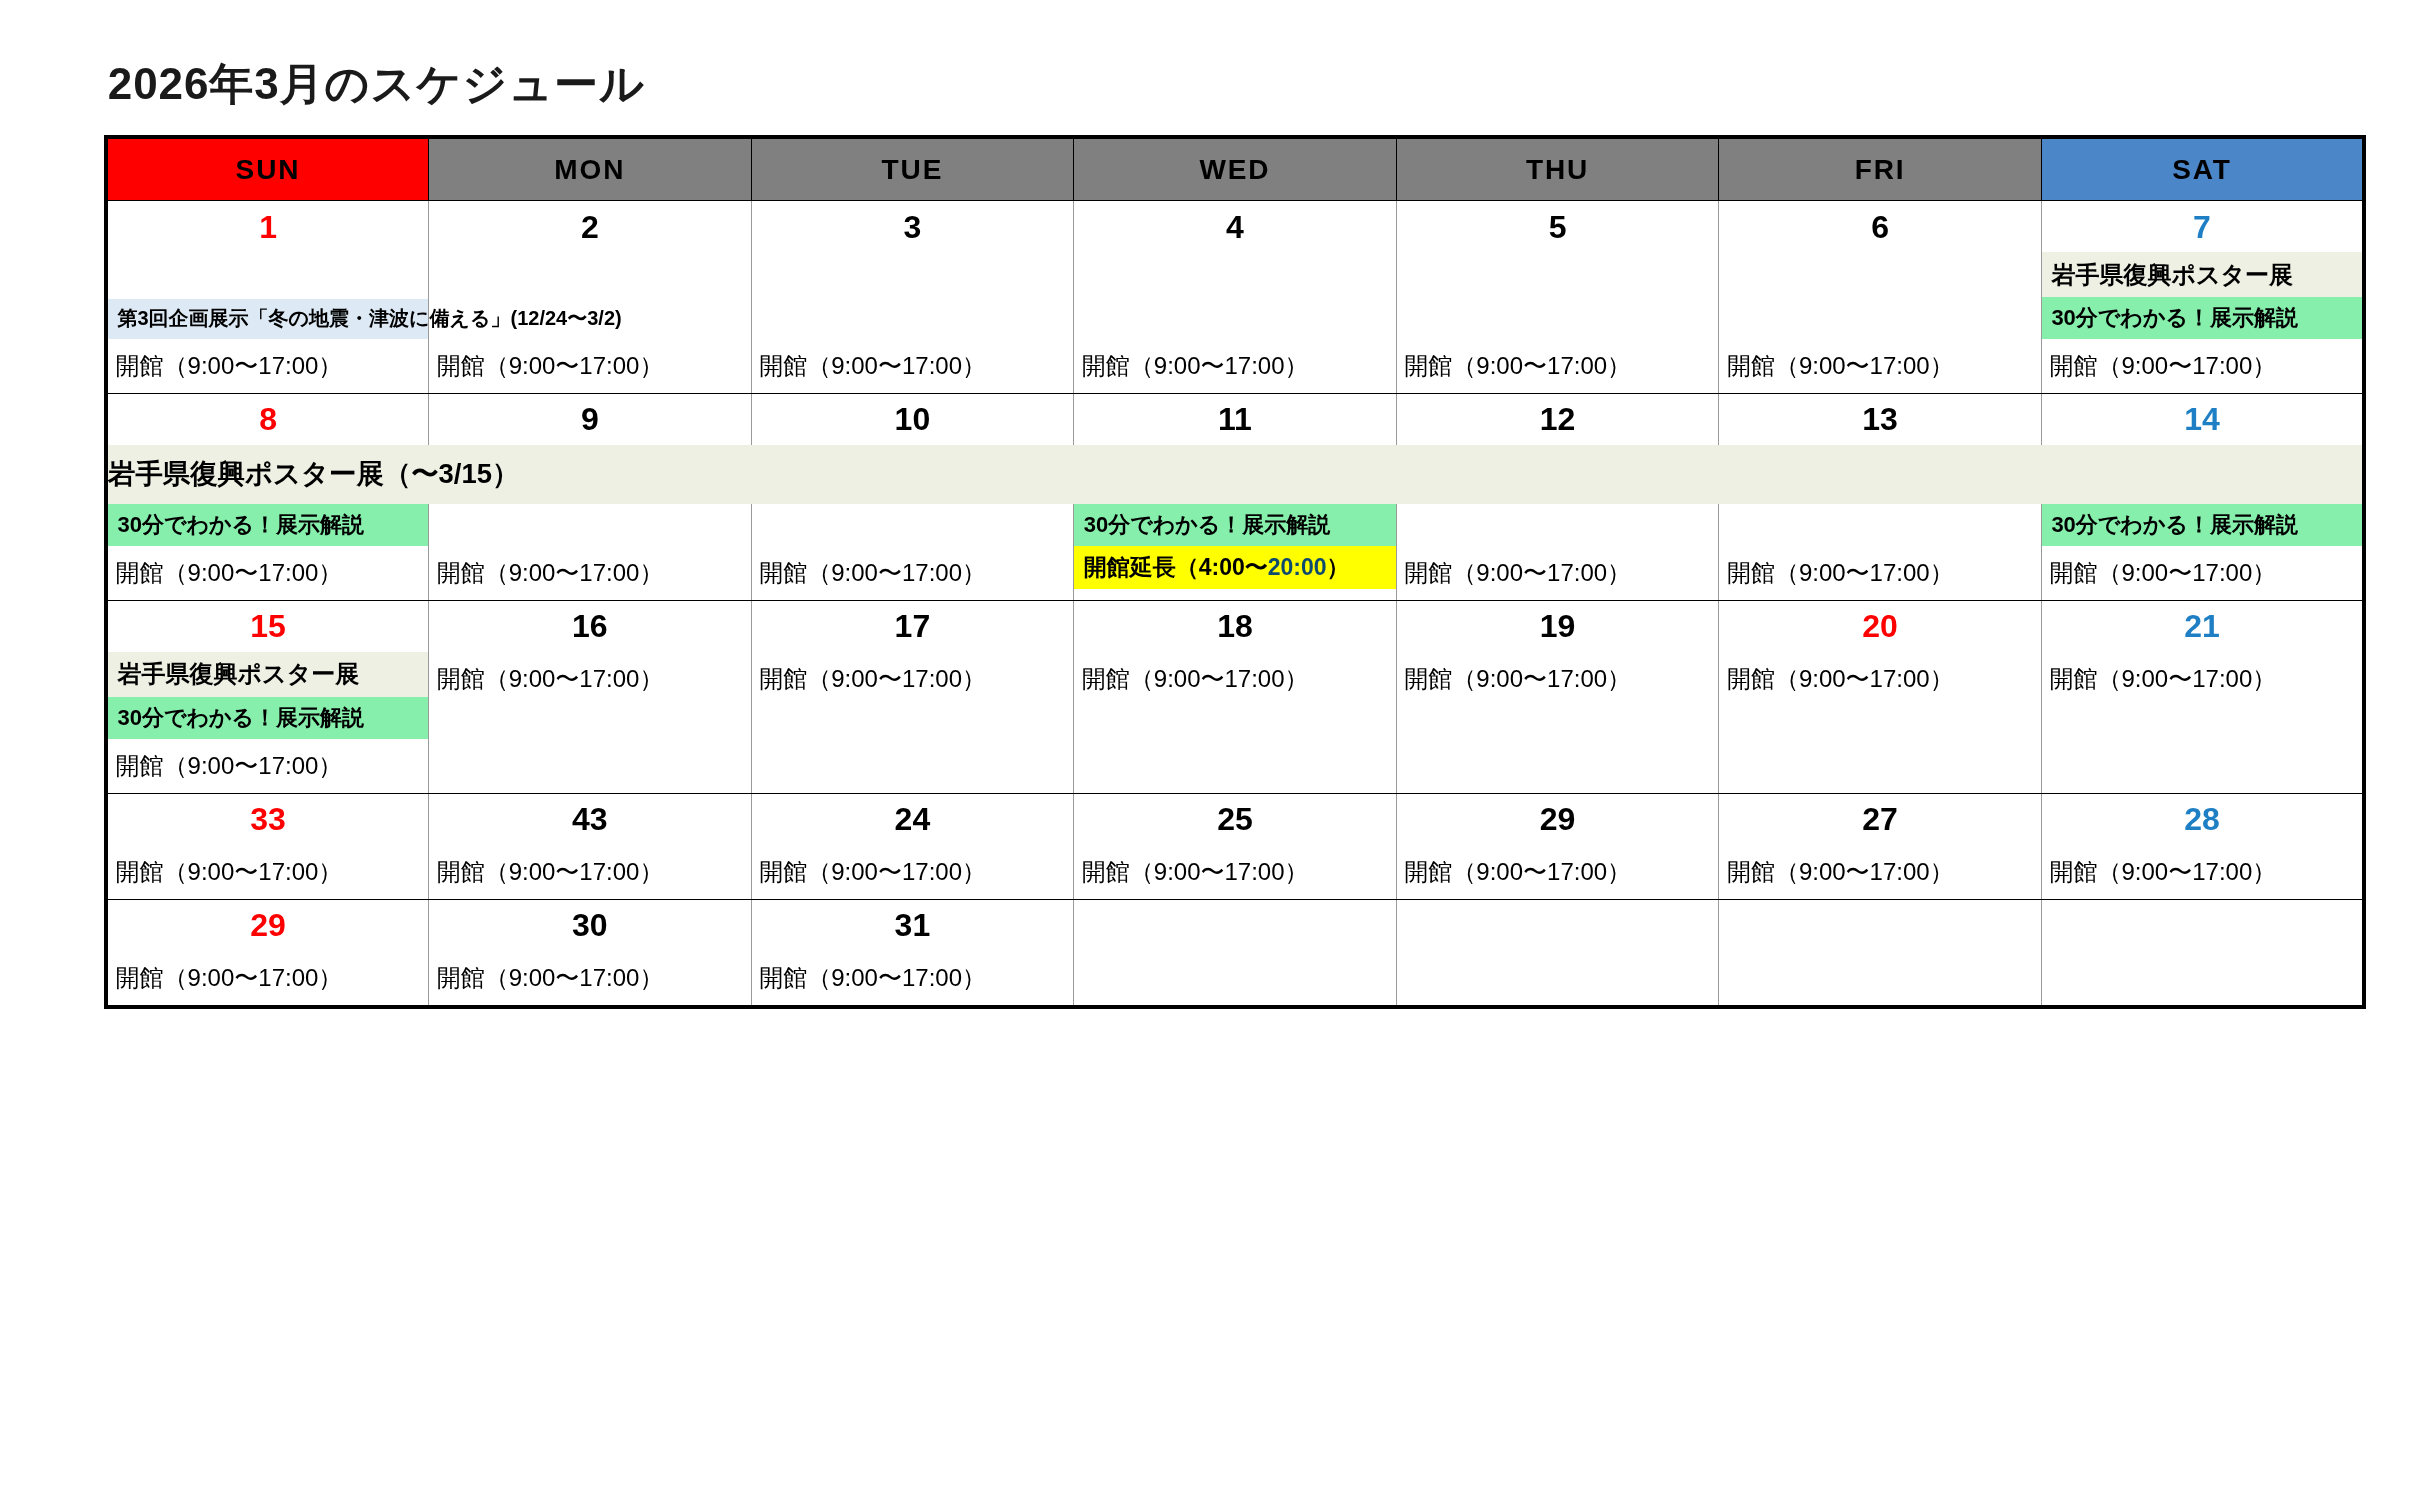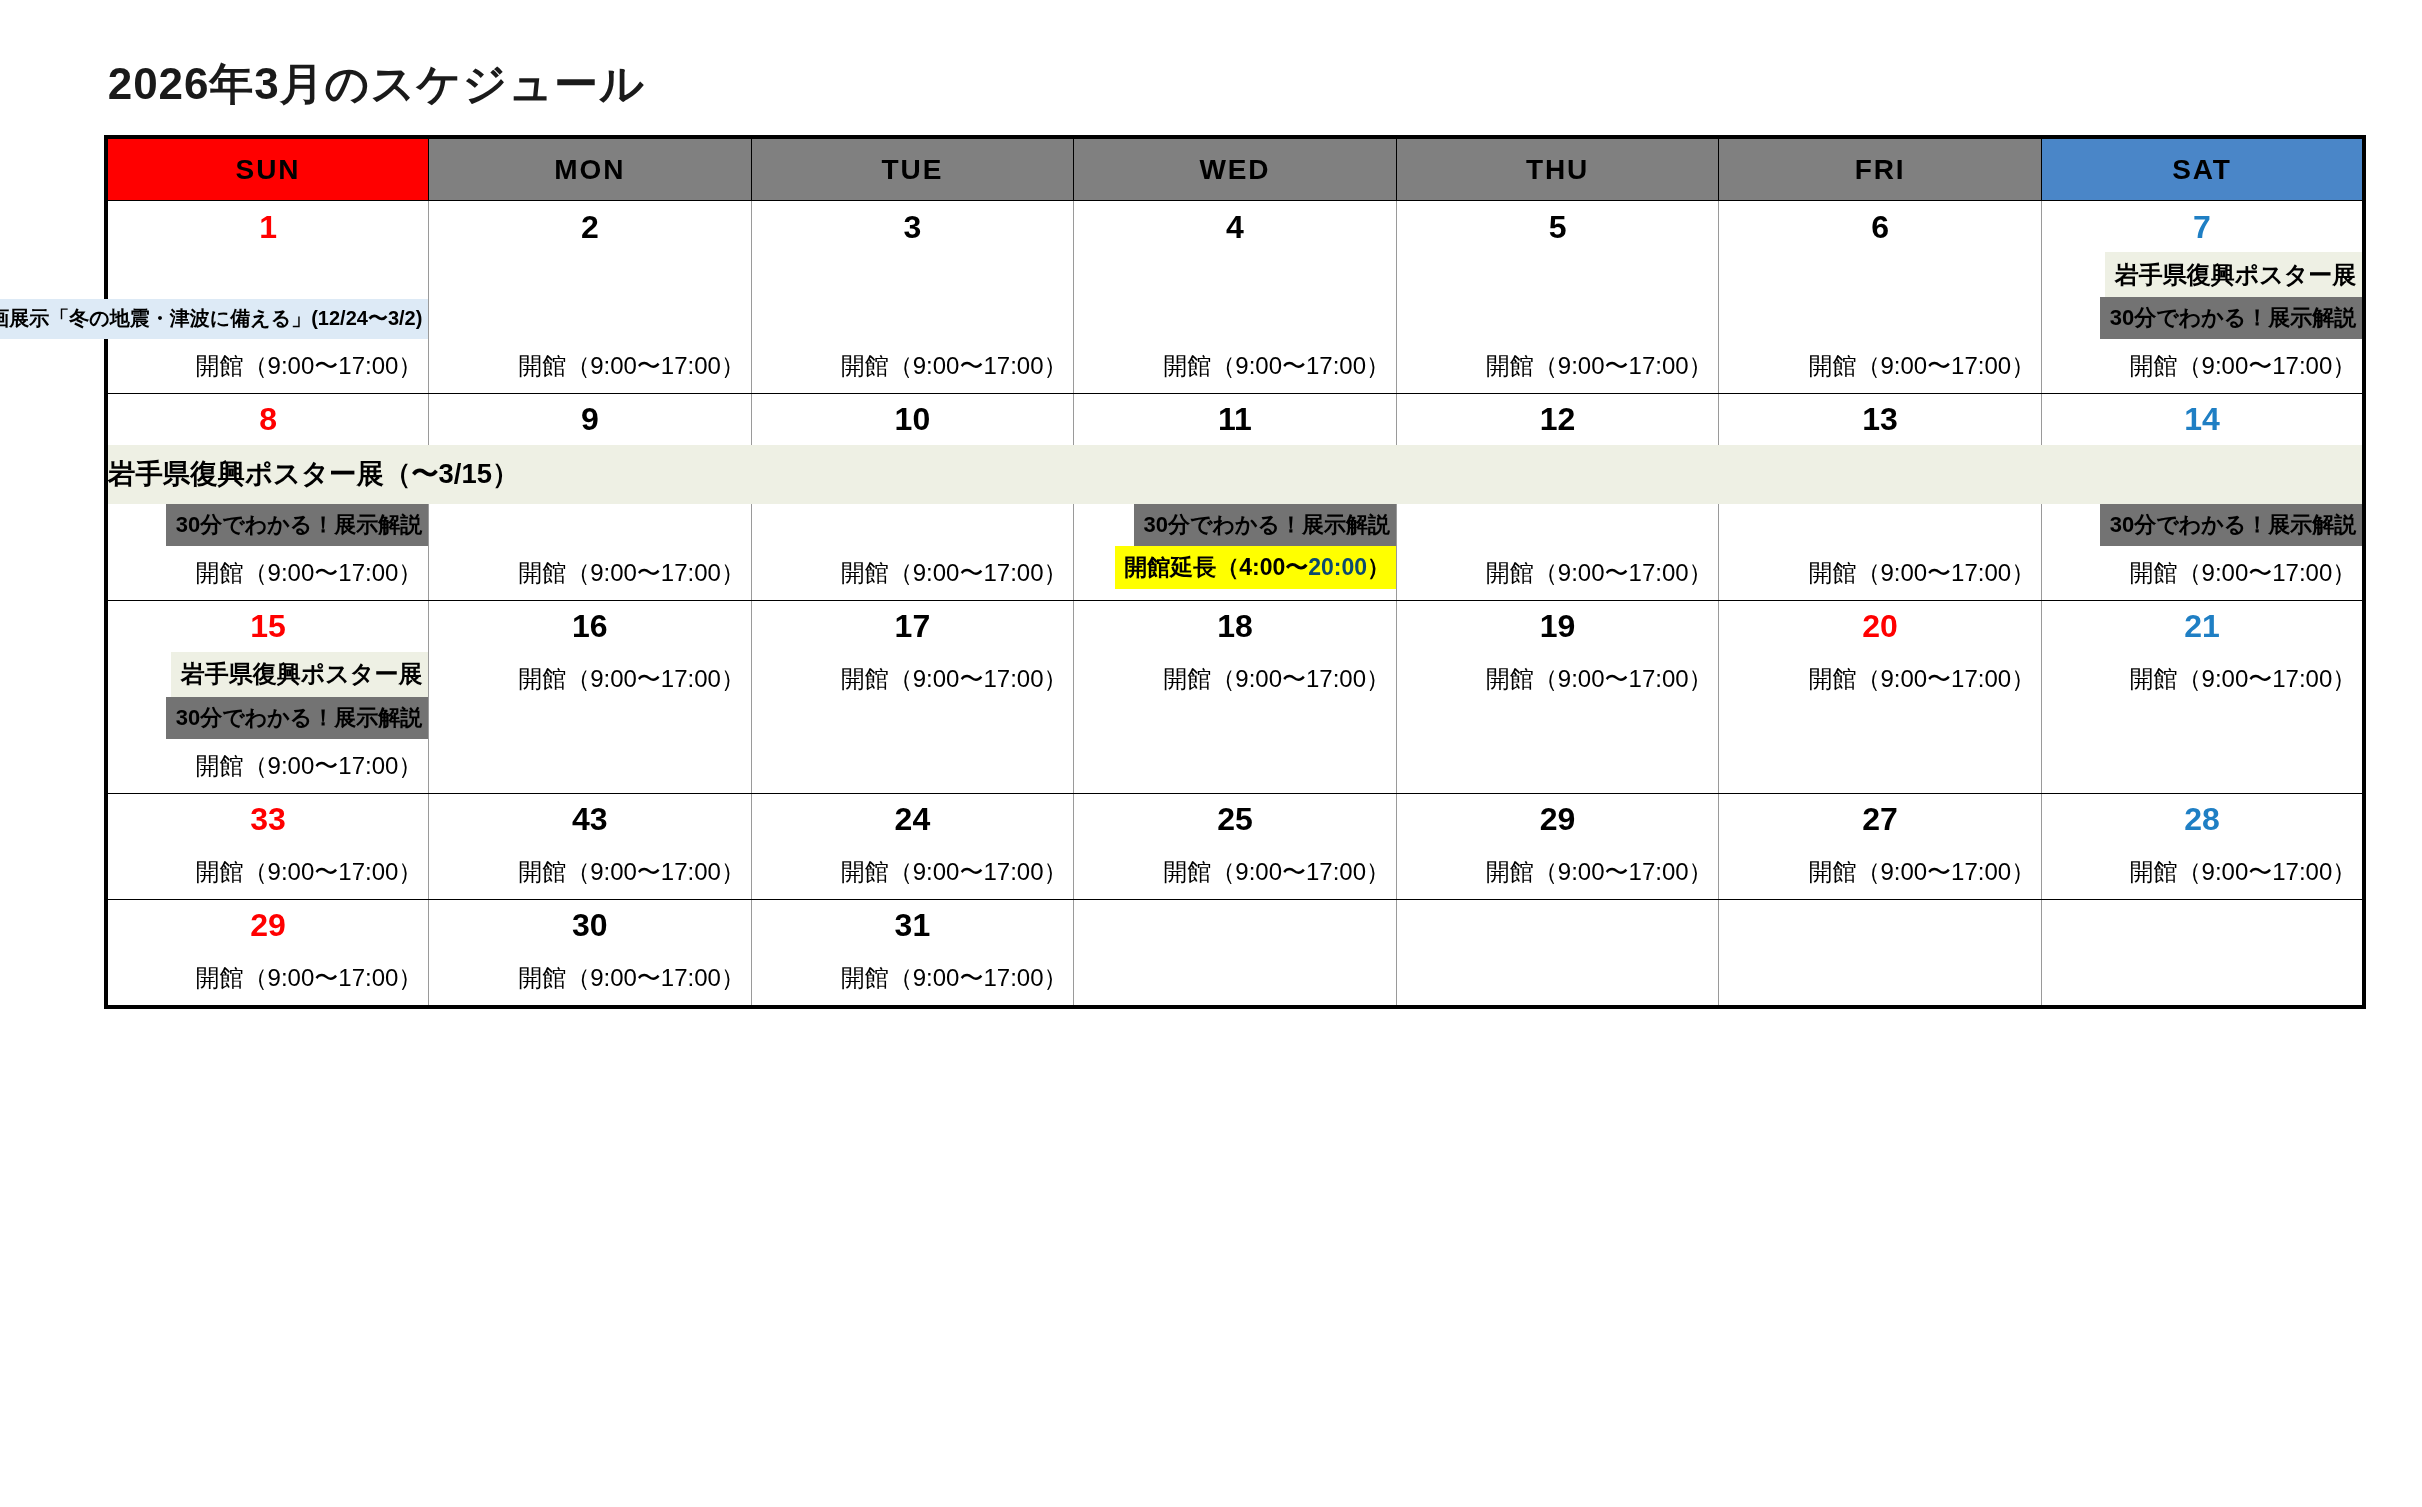--- a/index.html
+++ b/index.html
@@ -74,21 +74,20 @@
   .daynum.red { color: #ff0000; }
   .daynum.blue { color: #1f7fc4; }
   .daynum.black { color: #000000; }
   .daynum.empty { visibility: hidden; }
 
   .events {
     flex: 1 1 auto;
     display: flex;
     flex-direction: column;
     justify-content: flex-end;
-    align-items: flex-end;
   }
   .ev {
     font-size: 22px;
     line-height: 1.15;
     padding: 8.5px 5.7px 8.5px 9.5px;
     white-space: nowrap;
   }
   .ev.hours {
     font-size: 24px;
     letter-spacing: 0px;
@@ -101,25 +100,24 @@
     font-size: 20px;
     text-align: left;
   }
   .ev.poster {
     background: #eef0e4;
     font-weight: bold;
     font-size: 24px;
     text-align: left;
   }
   .ev.guide {
-    background: #737373;
+    background: #86efac;
     font-weight: bold;
     font-size: 22px;
     text-align: left;
-    margin-left: 20px;
   }
   .ev.extended {
     background: #ffff00;
     font-weight: bold;
     font-size: 23px;
     text-align: left;
   }
   .ev.extended .late { color: #0c4a6e; }
   .ev.blank { visibility: hidden; }
 

